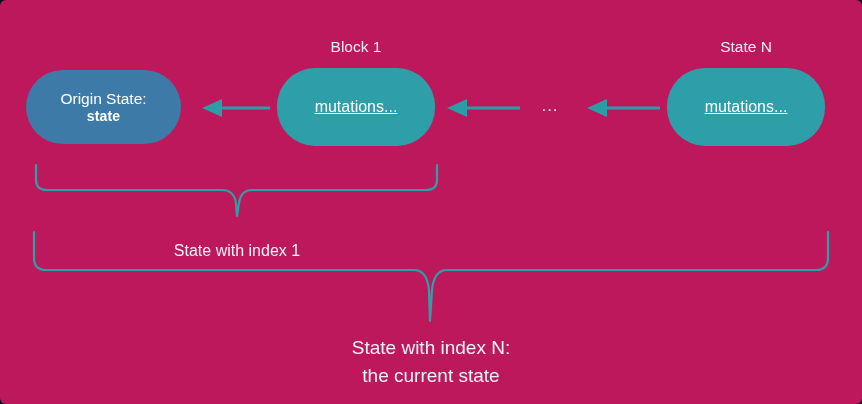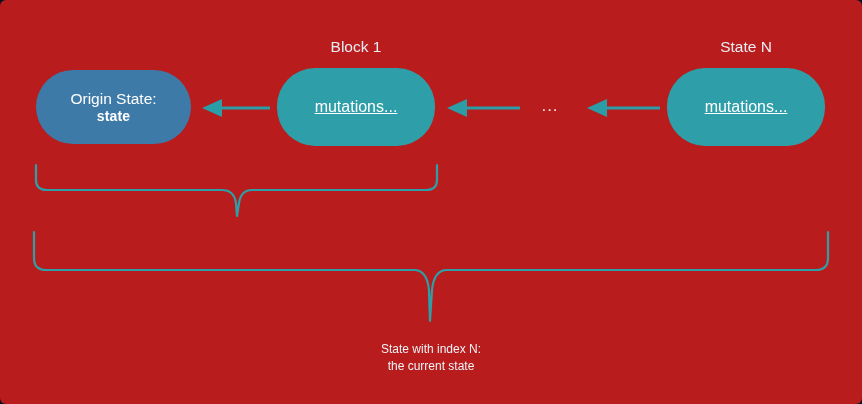--- a/index.html
+++ b/index.html
@@ -8,38 +8,38 @@
     padding: 0;
     background: #0b1120;
   }
   body {
     font-family: "Liberation Sans", sans-serif;
   }
   #canvas {
     position: relative;
     width: 862px;
     height: 404px;
-    background: #b91c1c;
+    background: #be185d;
     border-radius: 6px;
     overflow: hidden;
   }
   
   .node {
     position: absolute;
     display: flex;
     flex-direction: column;
     align-items: center;
     justify-content: center;
     text-align: center;
     color: #ffffff;
     border-radius: 38px;
     box-sizing: border-box;
   }
   #origin-node {
-    left: 36px;
+    left: 26px;
     top: 70px;
     width: 155px;
     height: 74px;
     background: #3d7aa8;
     line-height: 1.25;
   }
   #origin-node .t1 { font-size: 15.5px; }
   #origin-node .t2 { font-size: 14px; font-weight: bold; letter-spacing: .2px; }
 
   .mut-node {
@@ -95,23 +95,22 @@
     font-size: 16px;
     white-space: nowrap;
   }
   #stateN-label {
     position: absolute;
     left: 300px;
     top: 334px;
     width: 262px;
     text-align: center;
     color: #eef3f8;
-    font-size: 12px;
+    font-size: 19px;
     line-height: 1.45;
-    margin-top: 7px;
   }
 </style>
 </head>
 <body>
 
 <div id="canvas">
 
   <div class="caption" id="block1-caption">Block 1</div>
 
   <div class="caption" id="blockn-caption">State N</div>
@@ -173,19 +172,20 @@
                Q 427,270 429,290
                L 430,321
                L 432,290
                Q 434,270 447,270
                L 816,270
                Q 828,270 828,258
                L 828,232"></path>
     </g>
   </svg>
 
+  <div id="state1-label">State with index 1</div>
 
   <div id="stateN-label">
     <div>State with index N:</div>
     <div>the current state</div>
   </div>
 
 </div>
 
 </body></html>

